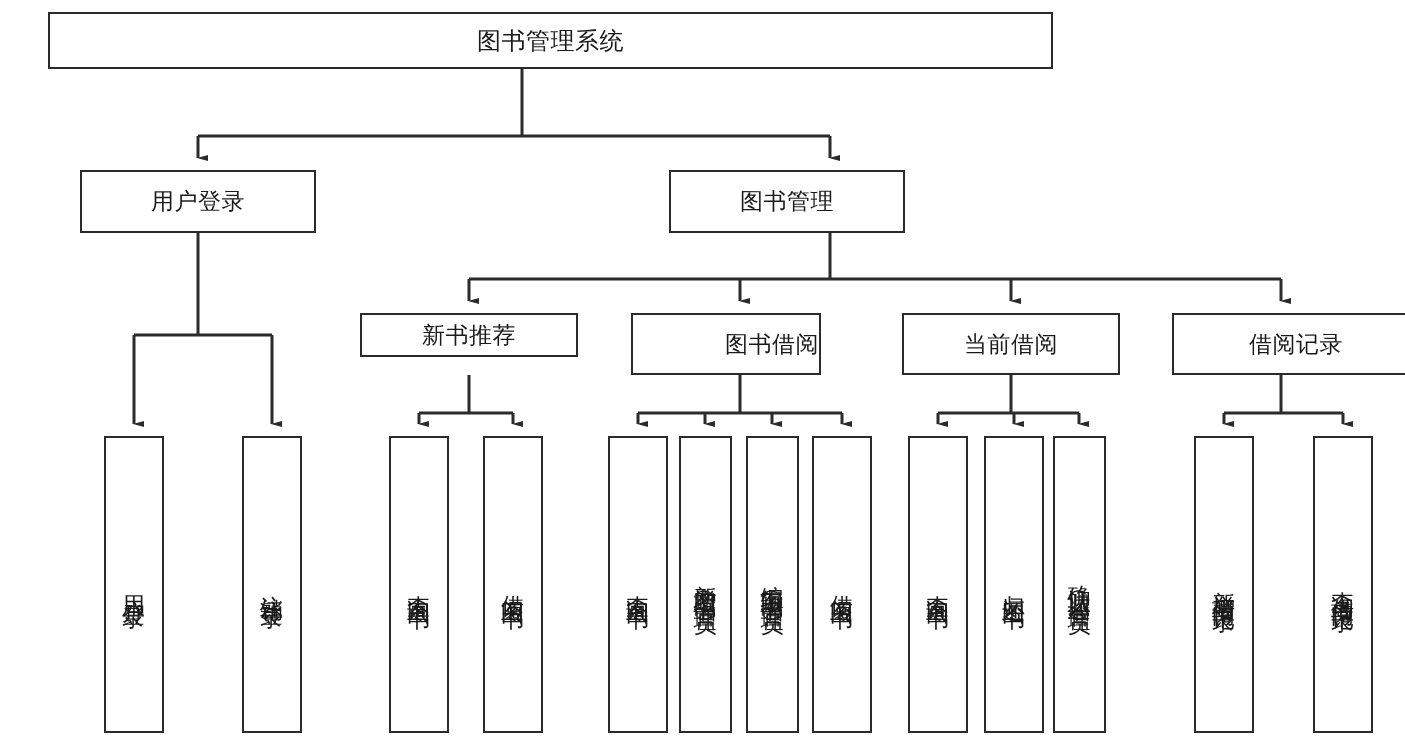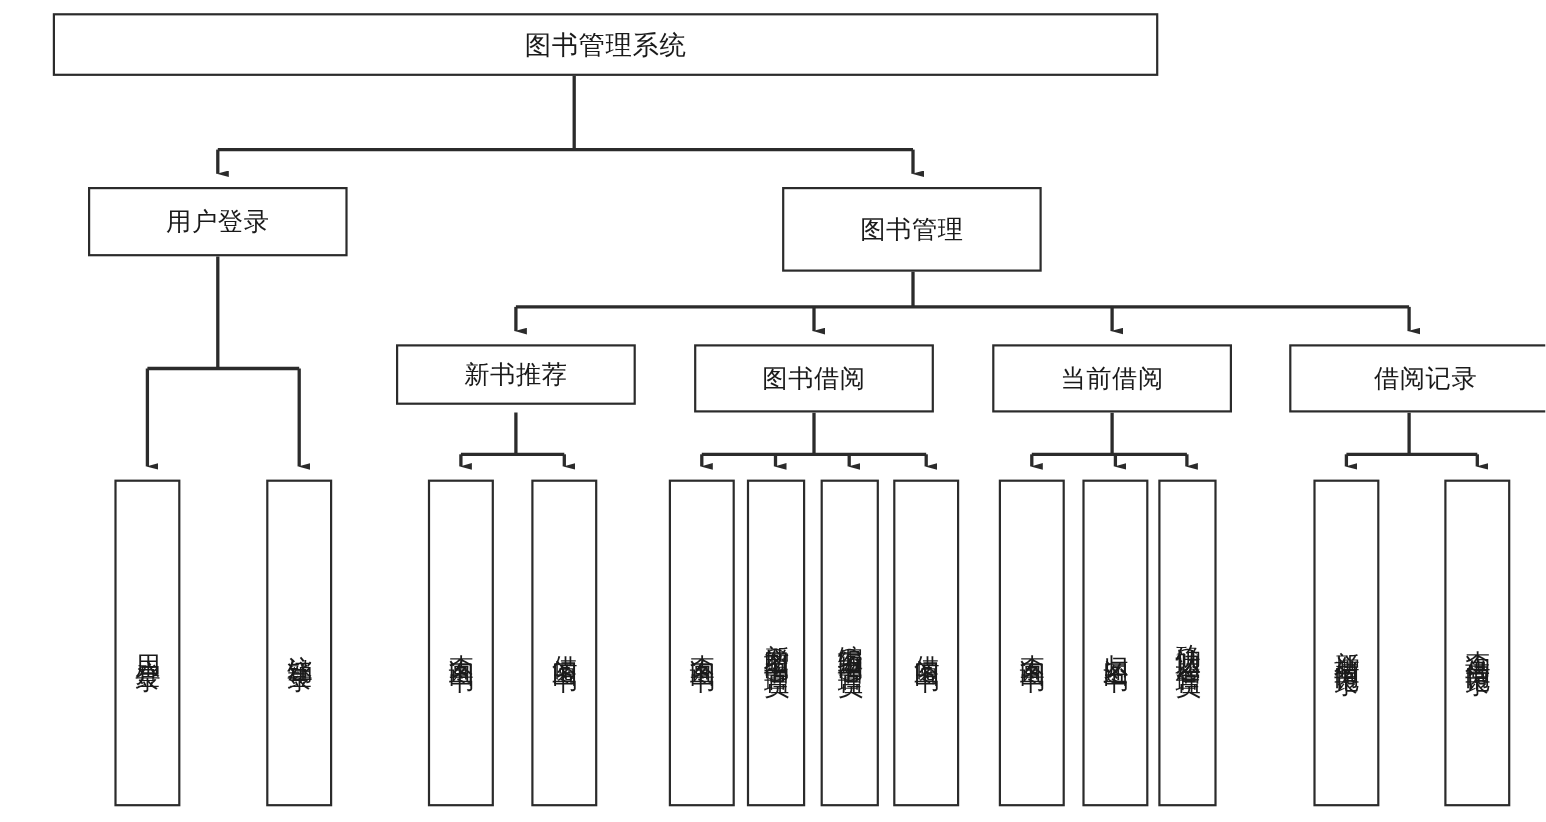--- a/index.html
+++ b/index.html
@@ -118,28 +118,28 @@
     </g>
   </svg>
 
   <div class="node h root" id="node-root" style="left: 20px; top: 12px; width: 1005px; height: 57px; margin-left: 28px;">
     <span>图书管理系统</span>
   </div>
 
   <div class="node h" id="node-l2-0" style="left: 80px; top: 170px; width: 236px; height: 63px;">
     <span>用户登录</span>
   </div>
-  <div class="node h" id="node-l2-1" style="left: 711px; top: 170px; width: 236px; height: 77px;">
+  <div class="node h" id="node-l2-1" style="left: 669px; top: 170px; width: 236px; height: 63px;">
     <span>图书管理</span>
   </div>
 
-  <div class="node h" id="node-l3-0" style="left: 360px; top: 313px; width: 218px; height: 55px;">
+  <div class="node h" id="node-l3-0" style="left: 360px; top: 313px; width: 218px; height: 44px;">
     <span>新书推荐</span>
   </div>
-  <div class="node h" id="node-l3-1" style="left: 631px; top: 313px; width: 218px; height: 62px;">
+  <div class="node h" id="node-l3-1" style="left: 631px; top: 313px; width: 190px; height: 62px; justify-content: flex-end;">
     <span>图书借阅</span>
   </div>
   <div class="node h" id="node-l3-2" style="left: 902px; top: 313px; width: 218px; height: 62px;">
     <span>当前借阅</span>
   </div>
   <div class="node h" id="node-l3-3" style="left: 1172px; top: 313px; width: 248px; height: 62px;">
     <span>借阅记录</span>
   </div>
 
   <div class="node v" id="node-leaf-0" style="left: 104px; top: 436px; width: 60px; height: 297px;">

